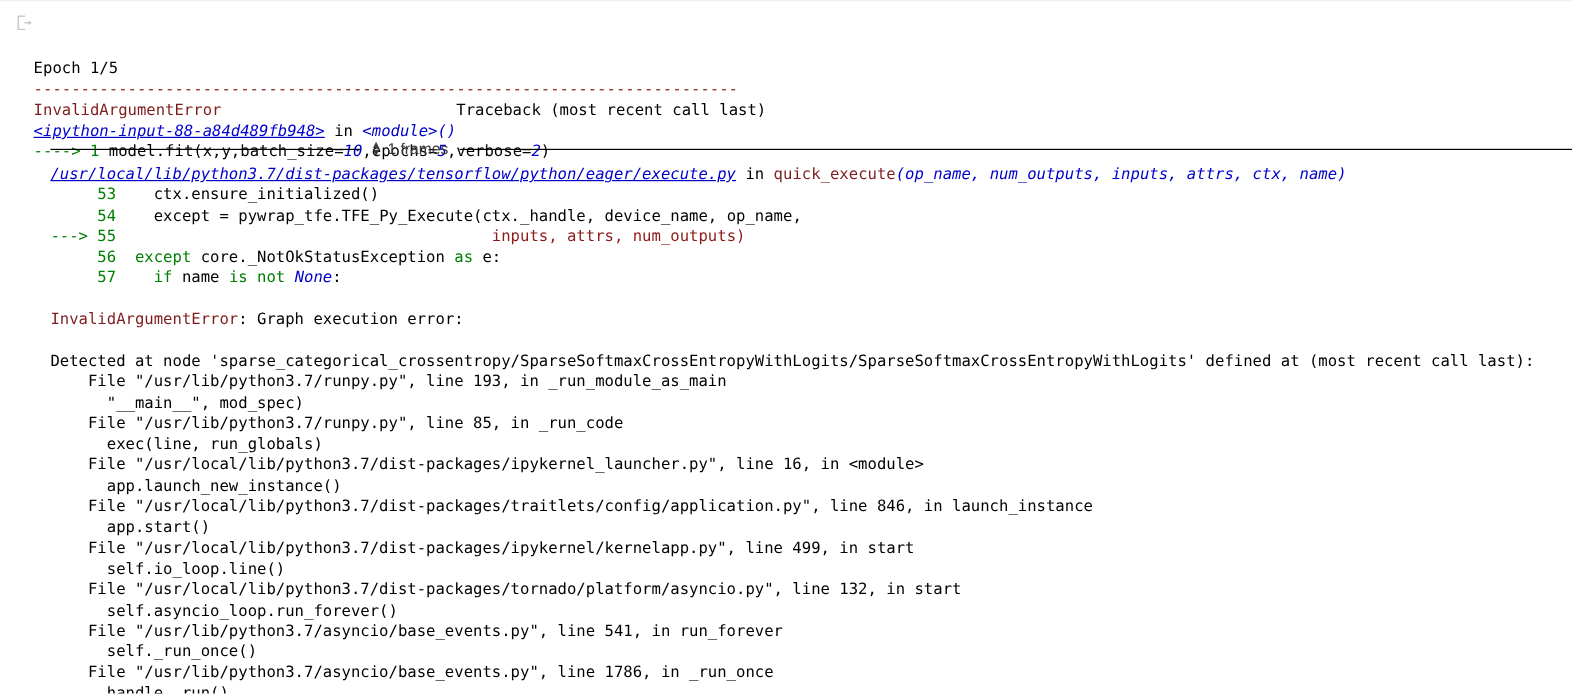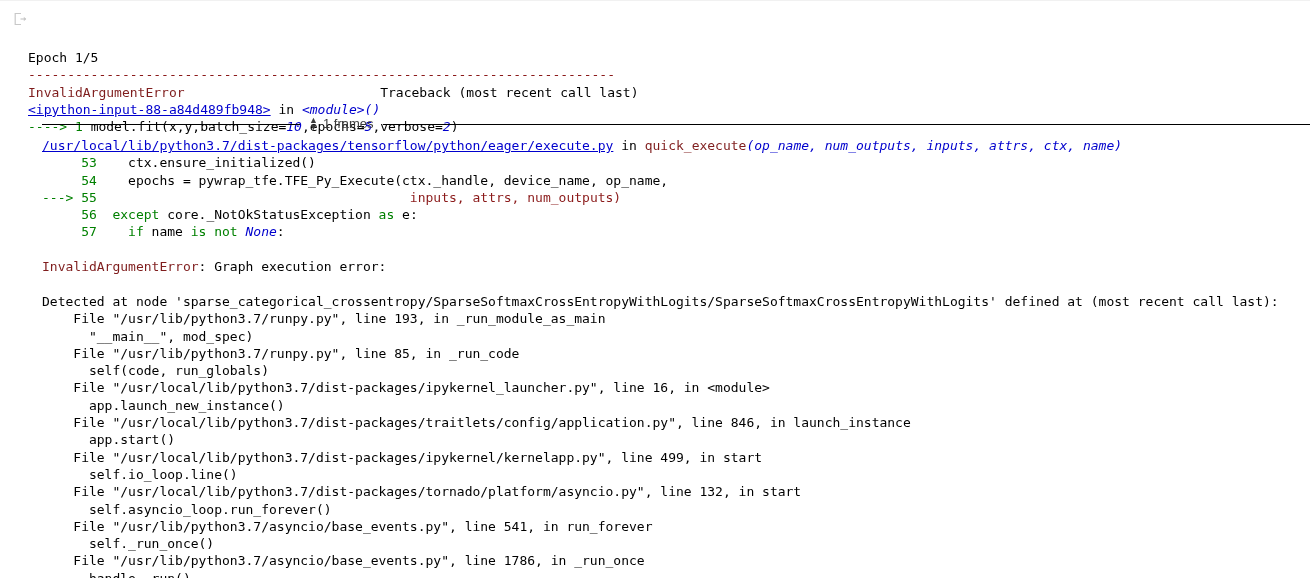--- a/index.html
+++ b/index.html
@@ -43,21 +43,21 @@
     left: 12px; top: 11px;
     width: 16px; height: 16px;
     color: #c8c8c8;
   }
 
   .line { white-space: pre; }
 
   
   .c-err      { color: #7f1d1d; }      
   .c-dashes   { color: #8b1a1a; }
-  .c-link     { color: #0000cd; text-decoration: underline; }
+  .c-link     { color: #0000cd; text-decoration: underline; font-style: italic; }
   .c-arrow    { color: #008000; }      
   .c-lineno   { color: #008000; }
   .c-plain    { color: #000000; }
   .c-blue     { color: #0000cd; font-style: italic; }      
   .c-func     { color: #7f1d1d; }
   .c-kw       { color: #008000; }
   .c-redline  { color: #8b1a1a; }
 
   
   .frames-bar {
@@ -139,38 +139,38 @@
       </span>
       <span>1 frames</span>
     </div>
     <div class="frames-rule"></div>
   </div>
 
   <div class="blk-frame">
     <div class="line"><span class="c-link">/usr/local/lib/python3.7/dist-packages/tensorflow/python/eager/execute.py</span><span class="c-plain"> in </span><span class="c-func">quick_execute</span><span class="c-blue">(op_name, num_outputs, inputs, attrs, ctx, name)</span></div>
     <div id="frame-code-lines">
         <div class="line"><span class="c-arrow">     </span><span class="c-lineno">53</span><span class="c-plain">    ctx.ensure_initialized()</span></div>
-        <div class="line"><span class="c-arrow">     </span><span class="c-lineno">54</span><span class="c-plain">    epochs = pywrap_tfe.TFE_Py_Execute(ctx._handle, device_name, op_name,</span></div>
+        <div class="line"><span class="c-arrow">     </span><span class="c-lineno">54</span><span class="c-plain">    except = pywrap_tfe.TFE_Py_Execute(ctx._handle, device_name, op_name,</span></div>
         <div class="line"><span class="c-arrow">---&gt; </span><span class="c-lineno">55</span><span class="c-redline">                                        inputs, attrs, num_outputs)</span></div>
         <div class="line"><span class="c-arrow">     </span><span class="c-lineno">56</span><span class="c-plain">  <span class="c-kw">except</span> core._NotOkStatusException <span class="c-kw">as</span> e:</span></div>
         <div class="line"><span class="c-arrow">     </span><span class="c-lineno">57</span><span class="c-plain">    <span class="c-kw">if</span> name <span class="c-kw">is</span> <span class="c-kw">not</span> <span class="c-blue">None</span>:</span></div>
       </div>
   </div>
 
   <div class="blk-msg">
     <div class="line"><span class="c-err">InvalidArgumentError</span><span class="c-plain">: Graph execution error:</span></div>
   </div>
 
   <div class="blk-trace">
     <div class="line">Detected at node 'sparse_categorical_crossentropy/SparseSoftmaxCrossEntropyWithLogits/SparseSoftmaxCrossEntropyWithLogits' defined at (most recent call last):</div>
     <div id="stack-lines">
         <div class="line">    File "/usr/lib/python3.7/runpy.py", line 193, in _run_module_as_main</div>
         <div class="line">      "__main__", mod_spec)</div>
         <div class="line">    File "/usr/lib/python3.7/runpy.py", line 85, in _run_code</div>
-        <div class="line">      self(code, run_globals)</div>
+        <div class="line">      exec(line, run_globals)</div>
         <div class="line">    File "/usr/local/lib/python3.7/dist-packages/ipykernel_launcher.py", line 16, in &lt;module&gt;</div>
         <div class="line">      app.launch_new_instance()</div>
         <div class="line">    File "/usr/local/lib/python3.7/dist-packages/traitlets/config/application.py", line 846, in launch_instance</div>
         <div class="line">      app.start()</div>
         <div class="line">    File "/usr/local/lib/python3.7/dist-packages/ipykernel/kernelapp.py", line 499, in start</div>
         <div class="line">      self.io_loop.line()</div>
         <div class="line">    File "/usr/local/lib/python3.7/dist-packages/tornado/platform/asyncio.py", line 132, in start</div>
         <div class="line">      self.asyncio_loop.run_forever()</div>
         <div class="line">    File "/usr/lib/python3.7/asyncio/base_events.py", line 541, in run_forever</div>
         <div class="line">      self._run_once()</div>

